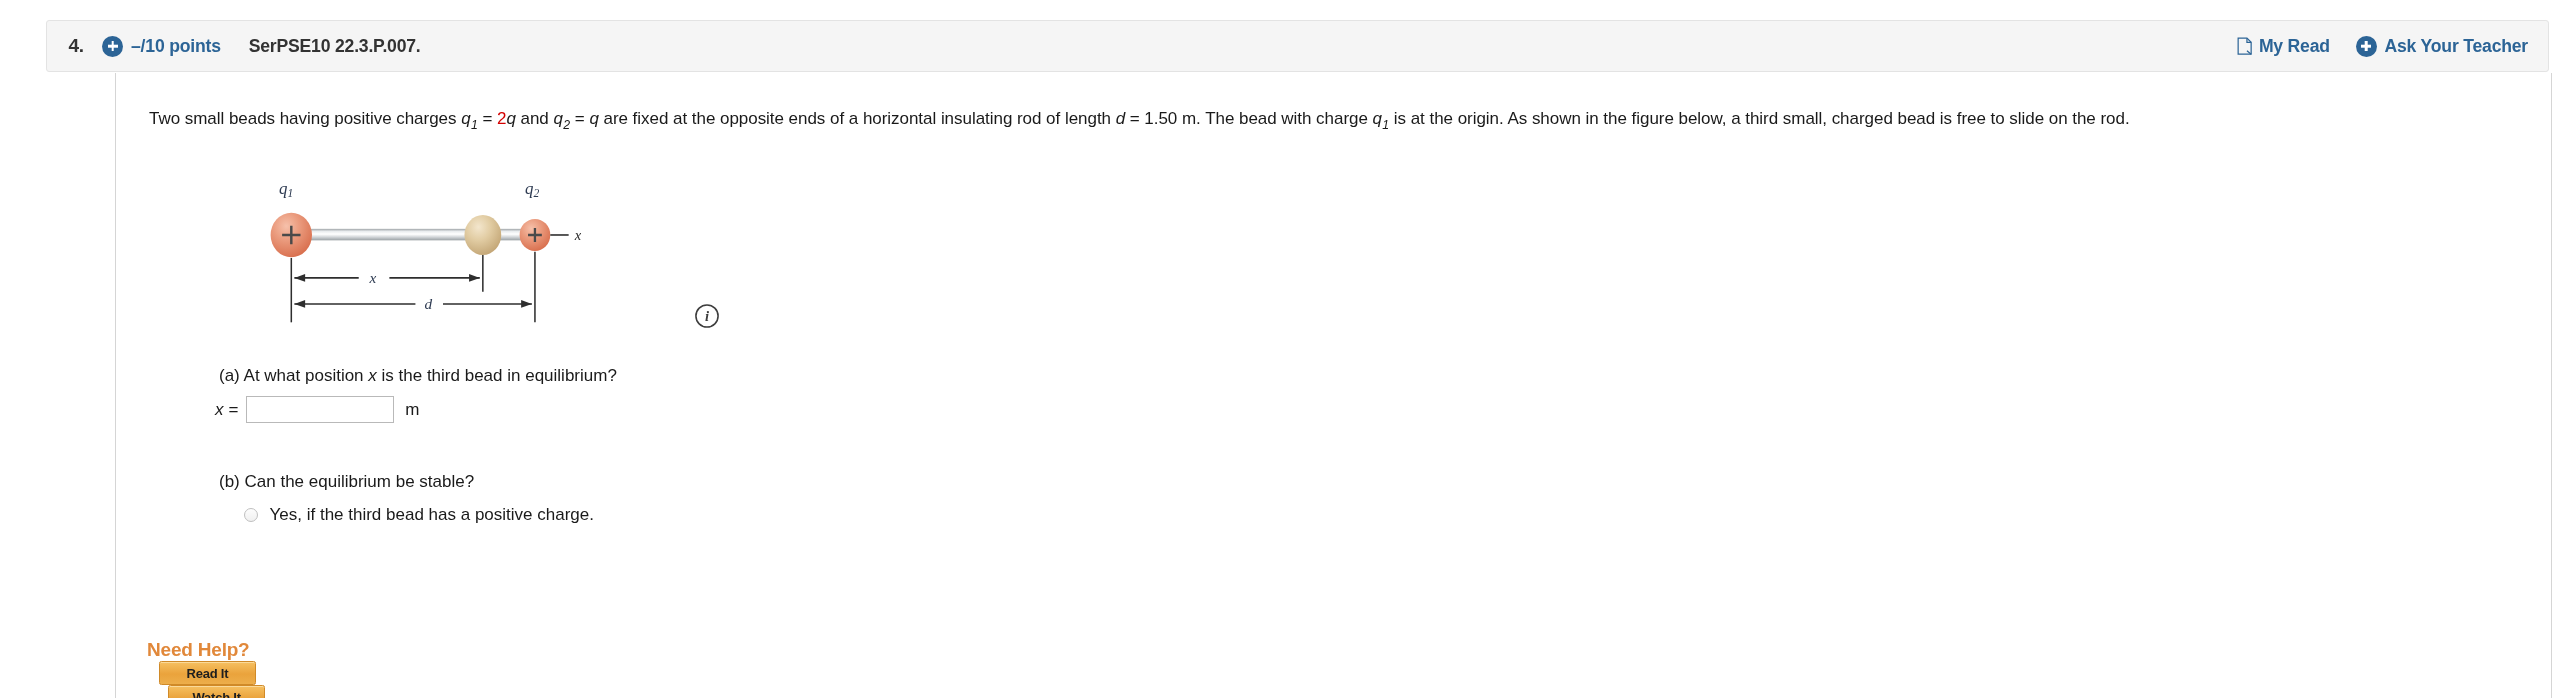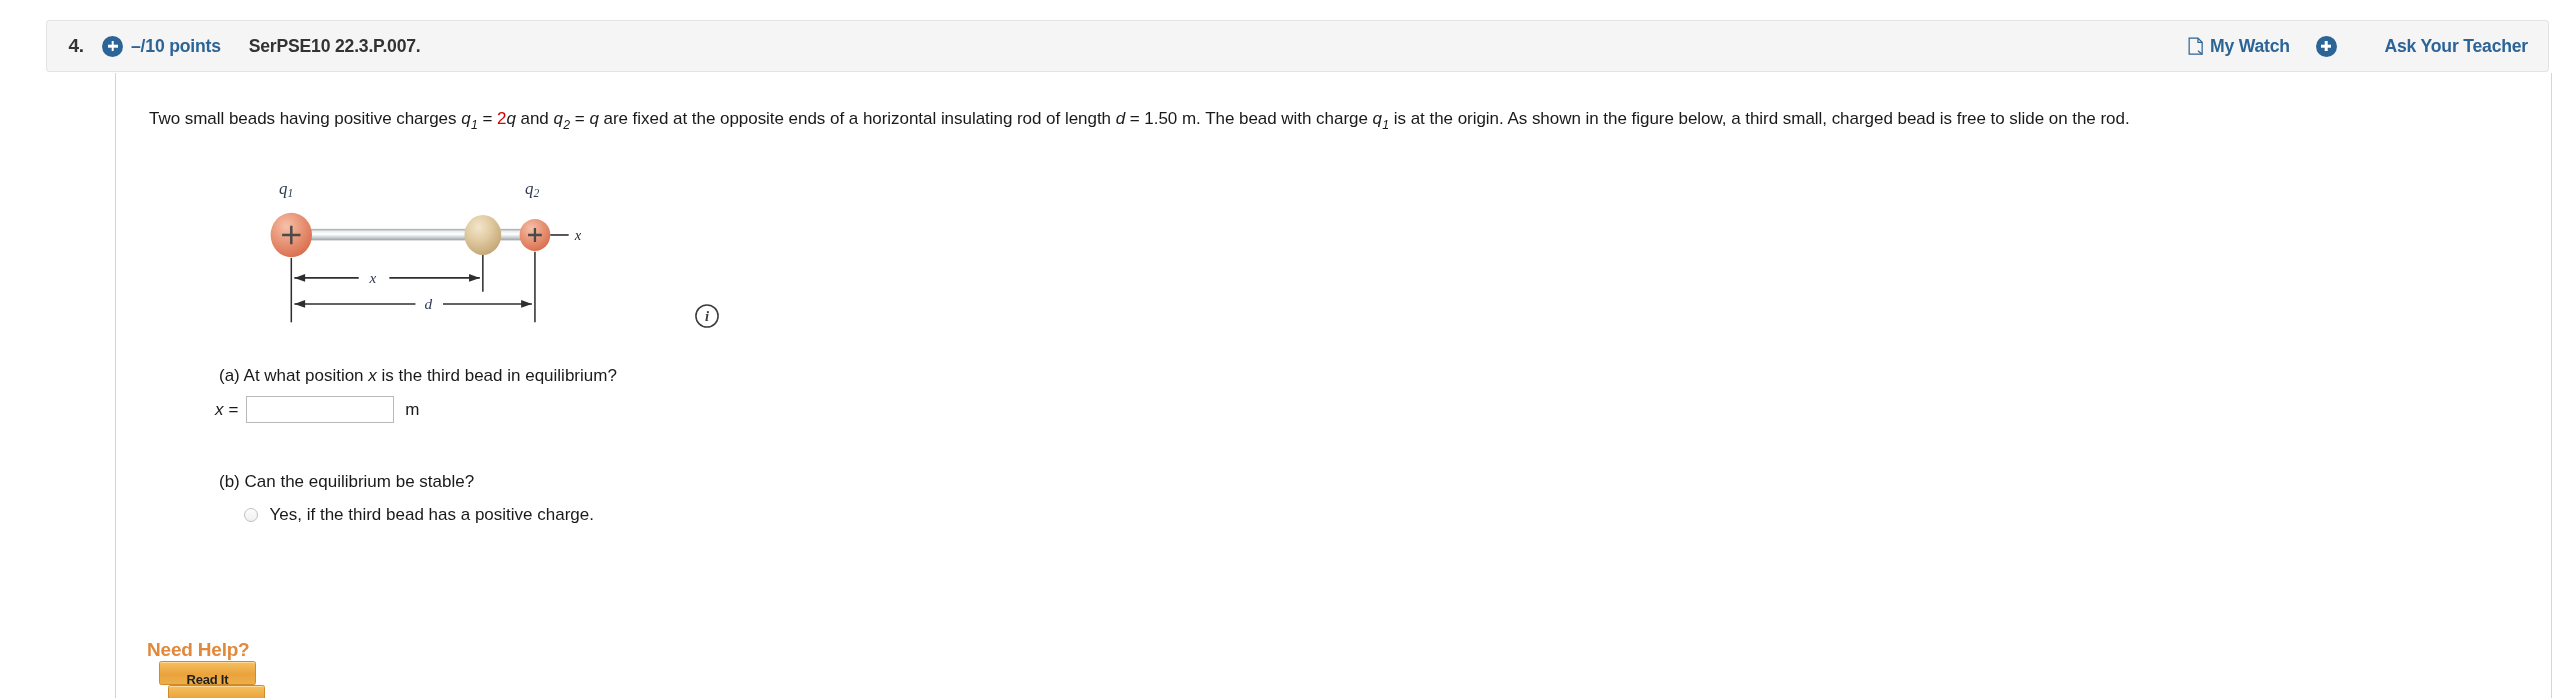--- a/index.html
+++ b/index.html
@@ -89,21 +89,21 @@
   #my-notes-link, #ask-teacher-link {
     display: flex;
     align-items: center;
     color: #2c6496;
     font-size: 17.6px;
     font-weight: bold;
     letter-spacing: -0.2px;
     cursor: pointer;
     text-decoration: none;
   }
-  #ask-teacher-link { margin-left: 26px; gap: 40px; }
+  #ask-teacher-link { margin-left: 26px; }
   .note-icon {
     width: 15.3px;
     height: 18.4px;
     margin-right: 7px;
     display: inline-block;
   }
   #my-notes-label { margin-left: 0; }
   #ask-teacher-label { margin-left: 7.7px; }
 
   
@@ -262,21 +262,21 @@
     border: 1.5px solid #d08a28;
     border-radius: 2.3px;
     background: linear-gradient(#f6c061, #eaa33c 55%, #edae4b);
     box-shadow: inset 0 0.8px 0 #fde3ad;
     font-family: "Liberation Sans", sans-serif;
     font-size: 13px;
     font-weight: bold;
     color: #1e1e1e;
     letter-spacing: -0.2px;
     cursor: pointer;
-    padding: 10px;
+    padding: 4px;
   }
   #watch-it-button { margin-left: 18.4px; }
 </style>
 </head>
 <body>
 
 <div id="question-header">
   <div class="header-left">
     <span id="question-number">4.</span>
     <span class="blue-plus-icon"></span>
@@ -285,21 +285,21 @@
   </div>
   <div class="header-right">
     <a id="my-notes-link">
       <span class="note-icon">
         <svg width="15.3" height="18.4" viewBox="0 0 20 24">
           <path d="M1.5 1.5 H13 L18.5 7 V22.5 H1.5 Z" fill="none" stroke="#2c6496" stroke-width="1.6"></path>
           <path d="M13 1.5 V7 H18.5" fill="none" stroke="#2c6496" stroke-width="1.6"></path>
           <path d="M13 18 L18.5 22.5" fill="none" stroke="#2c6496" stroke-width="1.6"></path>
         </svg>
       </span>
-      <span id="my-notes-label">My Watch</span>
+      <span id="my-notes-label">My Read</span>
     </a>
     <a id="ask-teacher-link">
       <span class="blue-plus-icon"></span>
       <span id="ask-teacher-label">Ask Your Teacher</span>
     </a>
   </div>
 </div>
 
 <div id="content-left-rule"></div>
 <div id="content-right-rule"></div>

